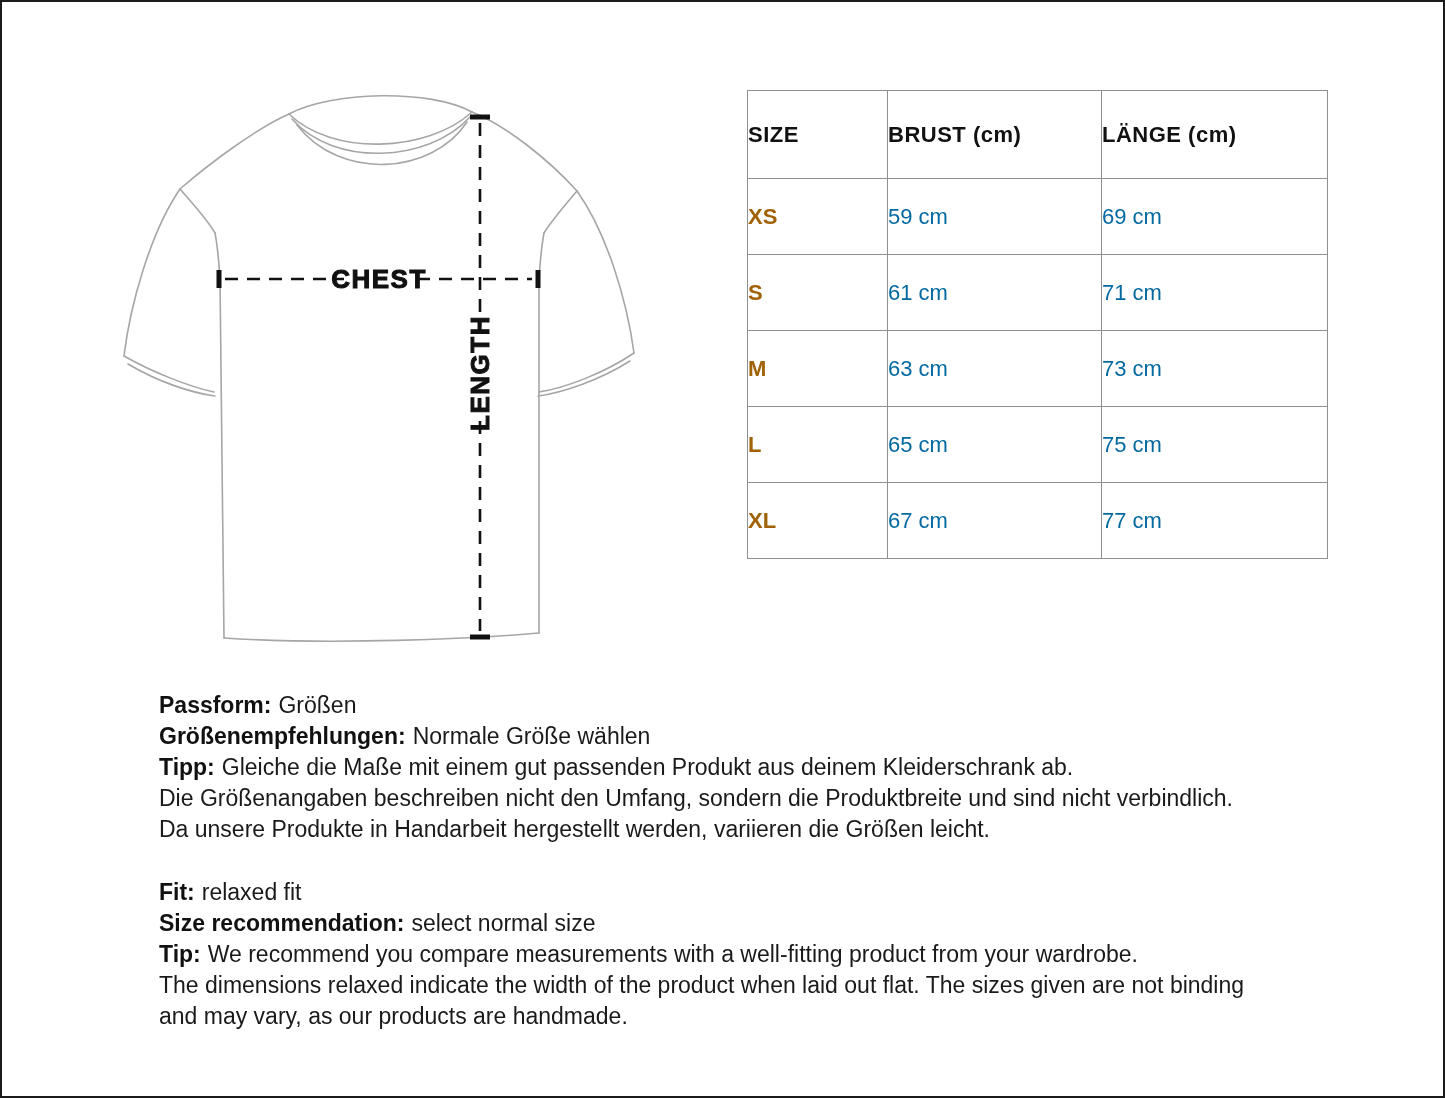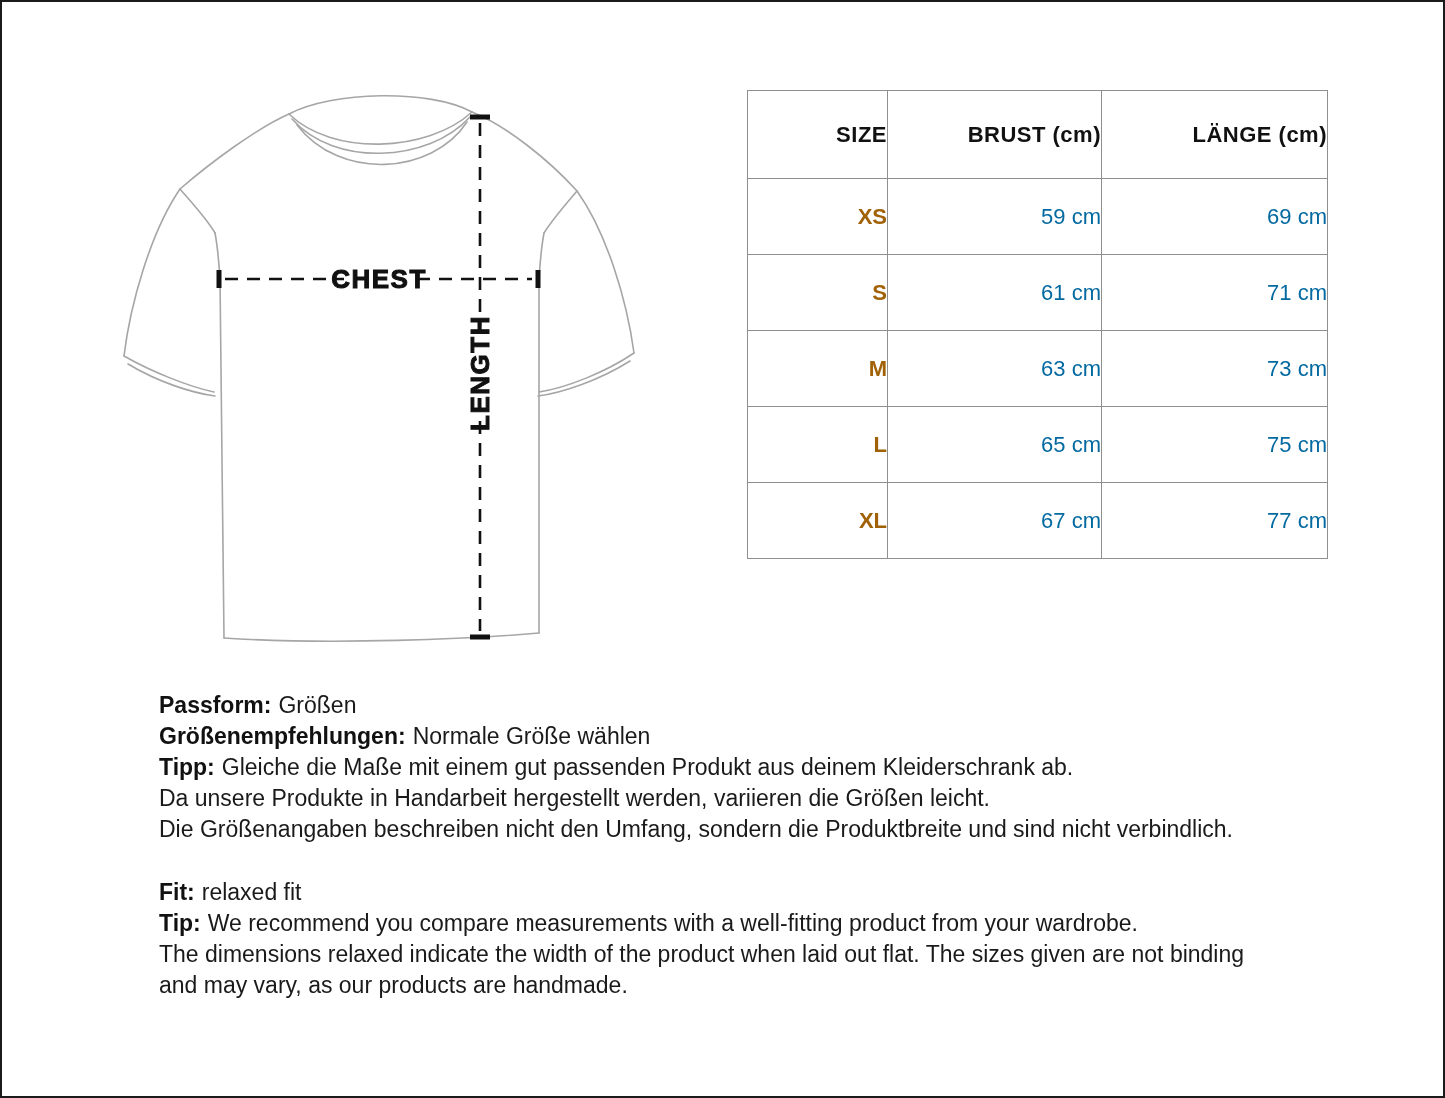--- a/index.html
+++ b/index.html
@@ -27,21 +27,21 @@
   }
 
   
   .size-table {
     position:absolute; left:745px; top:88px;
     border-collapse:collapse; table-layout:fixed;
     background:#ffffff;
   }
   .size-table th, .size-table td {
     border:1.5px solid #8f8f8f;
-    text-align:right; vertical-align:middle;
+    text-align:left; vertical-align:middle;
     padding:0;
   }
   .size-table th {
     height:87px; width:139px;
     font-size:22px; font-weight:bold; letter-spacing:0.5px; color:#111111;
   }
   .size-table th.col-chest { width:213px; }
   .size-table th.col-length { width:225px; }
   .size-table td { height:75px; font-size:22px; color:#0369a1; }
   .size-table td.size-col { font-weight:bold; color:#a16207; }
@@ -149,27 +149,30 @@
     <div class="notes-de">
       <div class="line">
         <span class="b">Passform:</span><span class="val">Größen</span>
       </div>
       <div class="line">
         <span class="b">Größenempfehlungen:</span><span class="val">Normale Größe wählen</span>
       </div>
       <div class="line">
         <span class="b">Tipp:</span><span class="val">Gleiche die Maße mit einem gut passenden Produkt aus deinem Kleiderschrank ab.</span>
       </div>
+      <div class="line">Die Größenangaben beschreiben nicht den Umfang, sondern die Produktbreite und sind nicht verbindlich.</div>
       <div class="line">Da unsere Produkte in Handarbeit hergestellt werden, variieren die Größen leicht.</div>
-      <div class="line">Die Größenangaben beschreiben nicht den Umfang, sondern die Produktbreite und sind nicht verbindlich.</div>
     </div>
 
     <div class="notes-en">
       <div class="line">
         <span class="b">Fit:</span><span class="val">relaxed fit</span>
+      </div>
+      <div class="line">
+        <span class="b">Size recommendation:</span><span class="val">select normal size</span>
       </div>
       <div class="line">
         <span class="b">Tip:</span><span class="val">We recommend you compare measurements with a well-fitting product from your wardrobe.</span>
       </div>
       <div class="line">The dimensions relaxed indicate the width of the product when laid out flat. The sizes given are not binding</div>
       <div class="line">and may vary, as our products are handmade.</div>
     </div>
   </div>
 
 </div>

